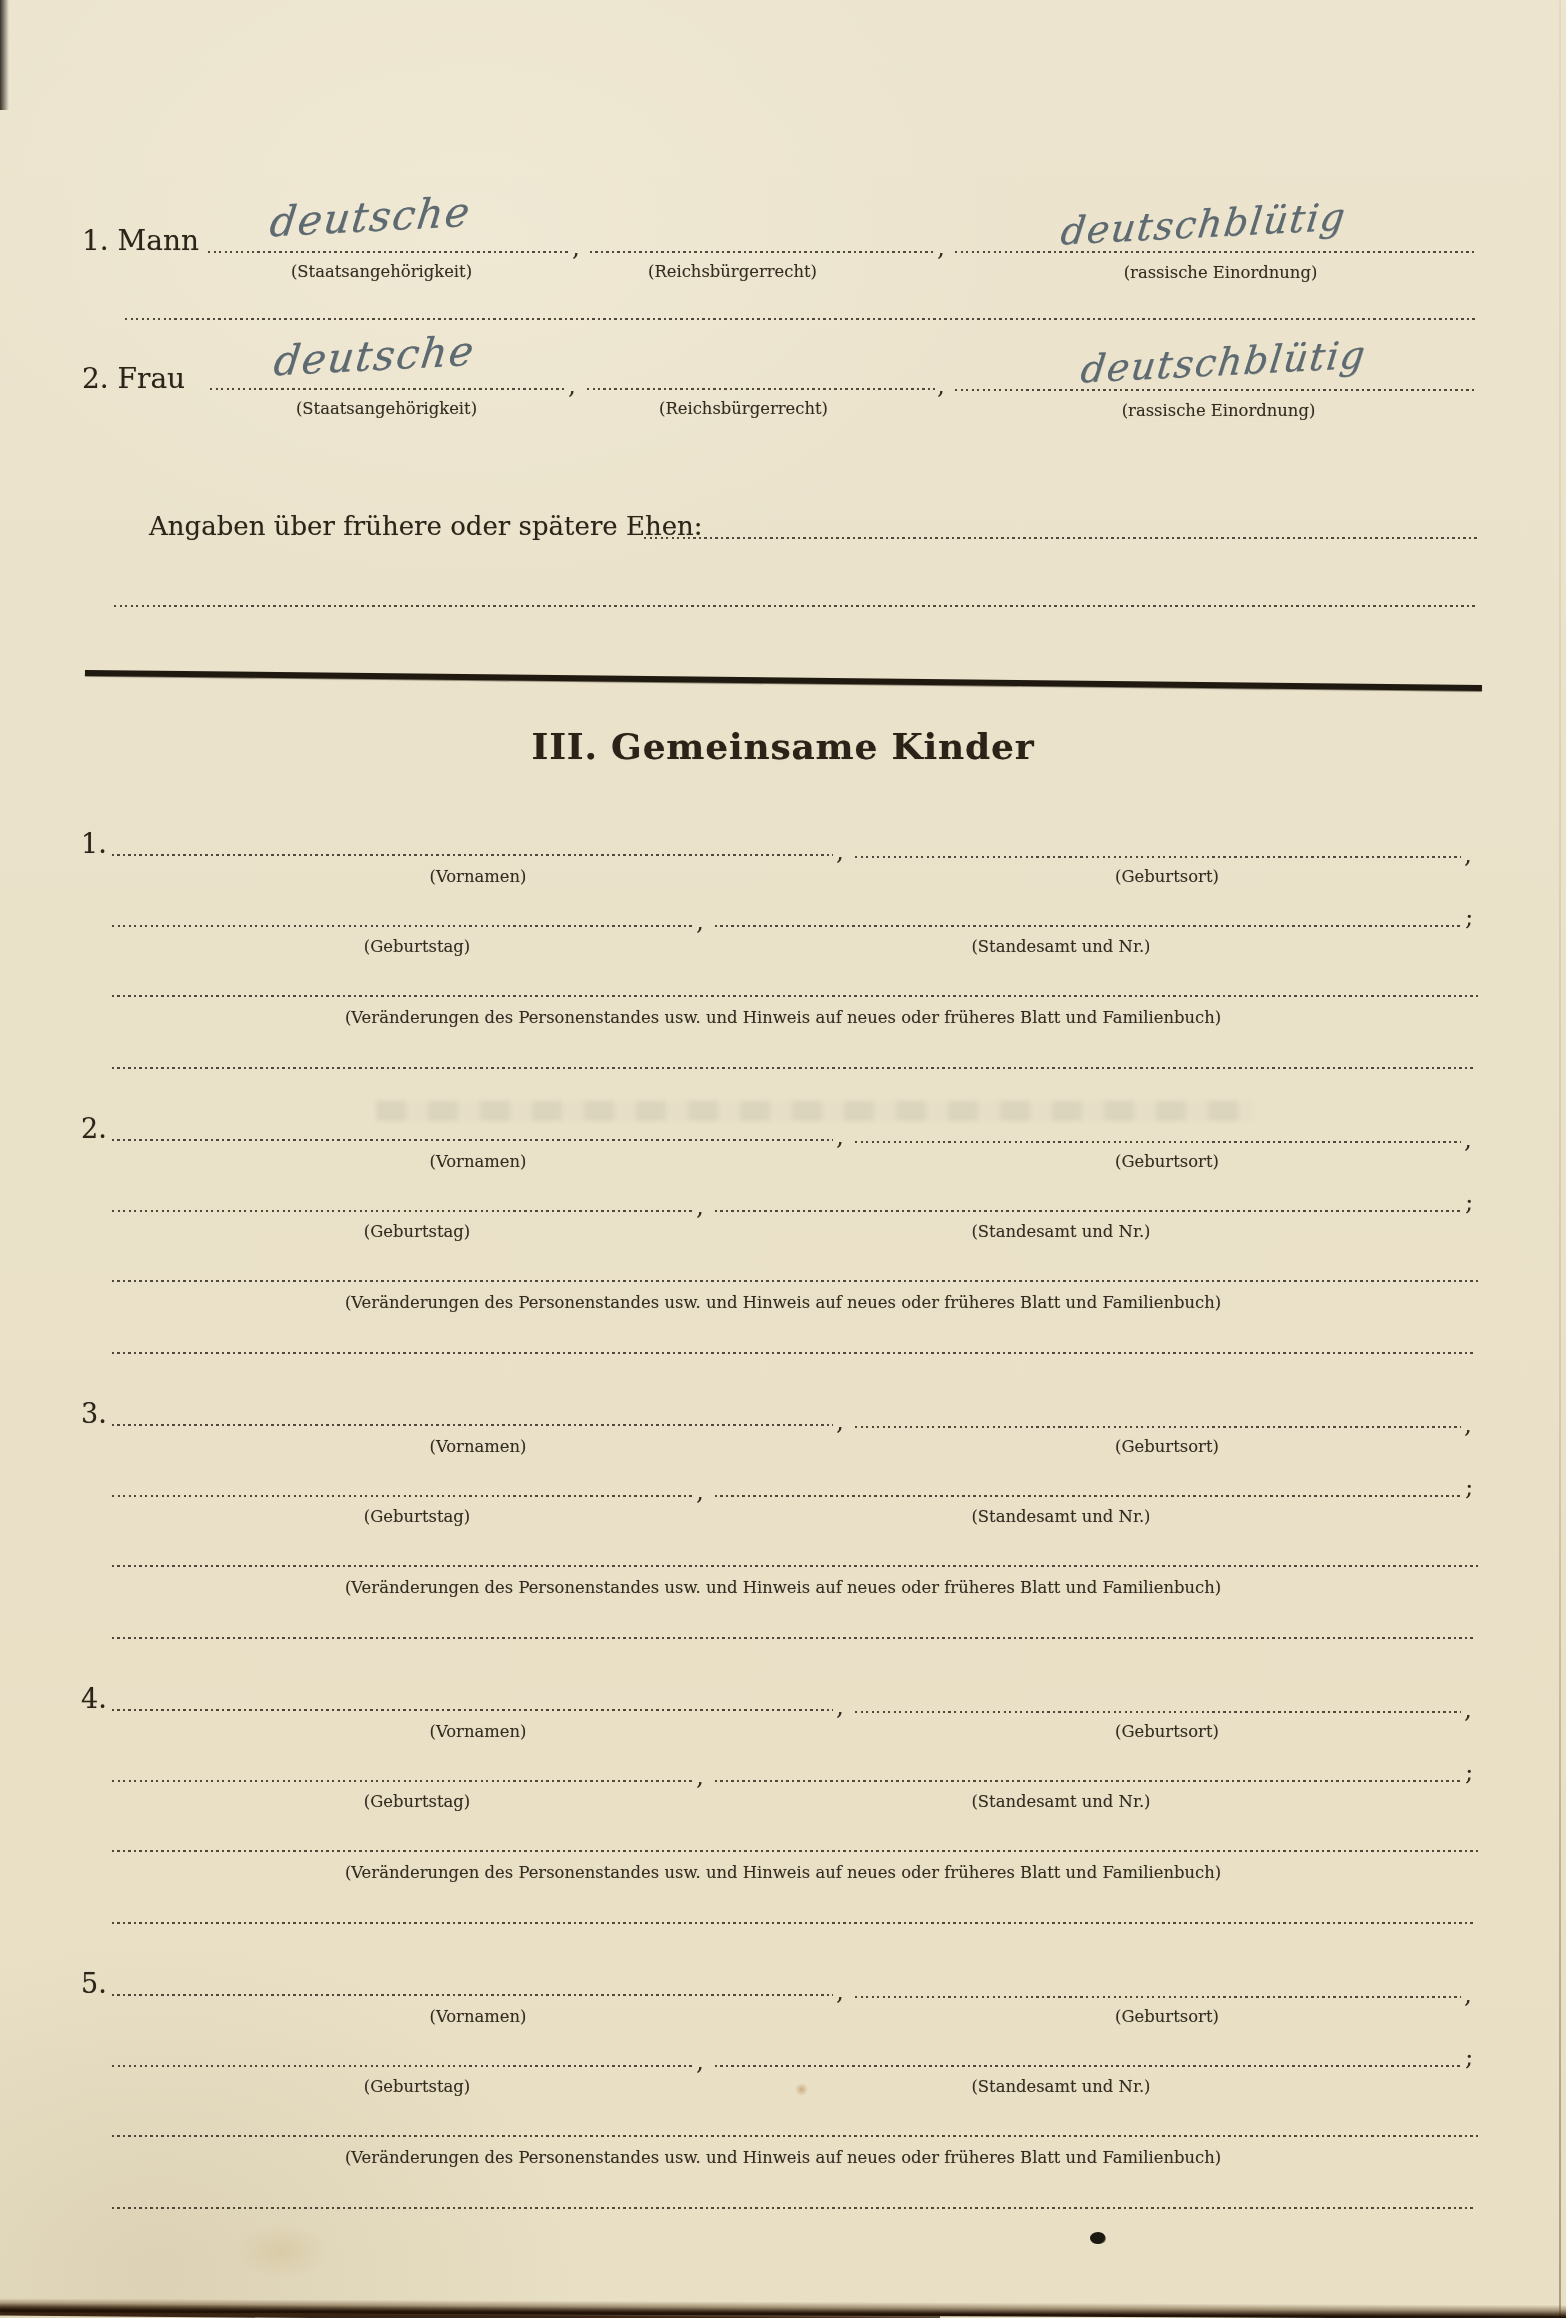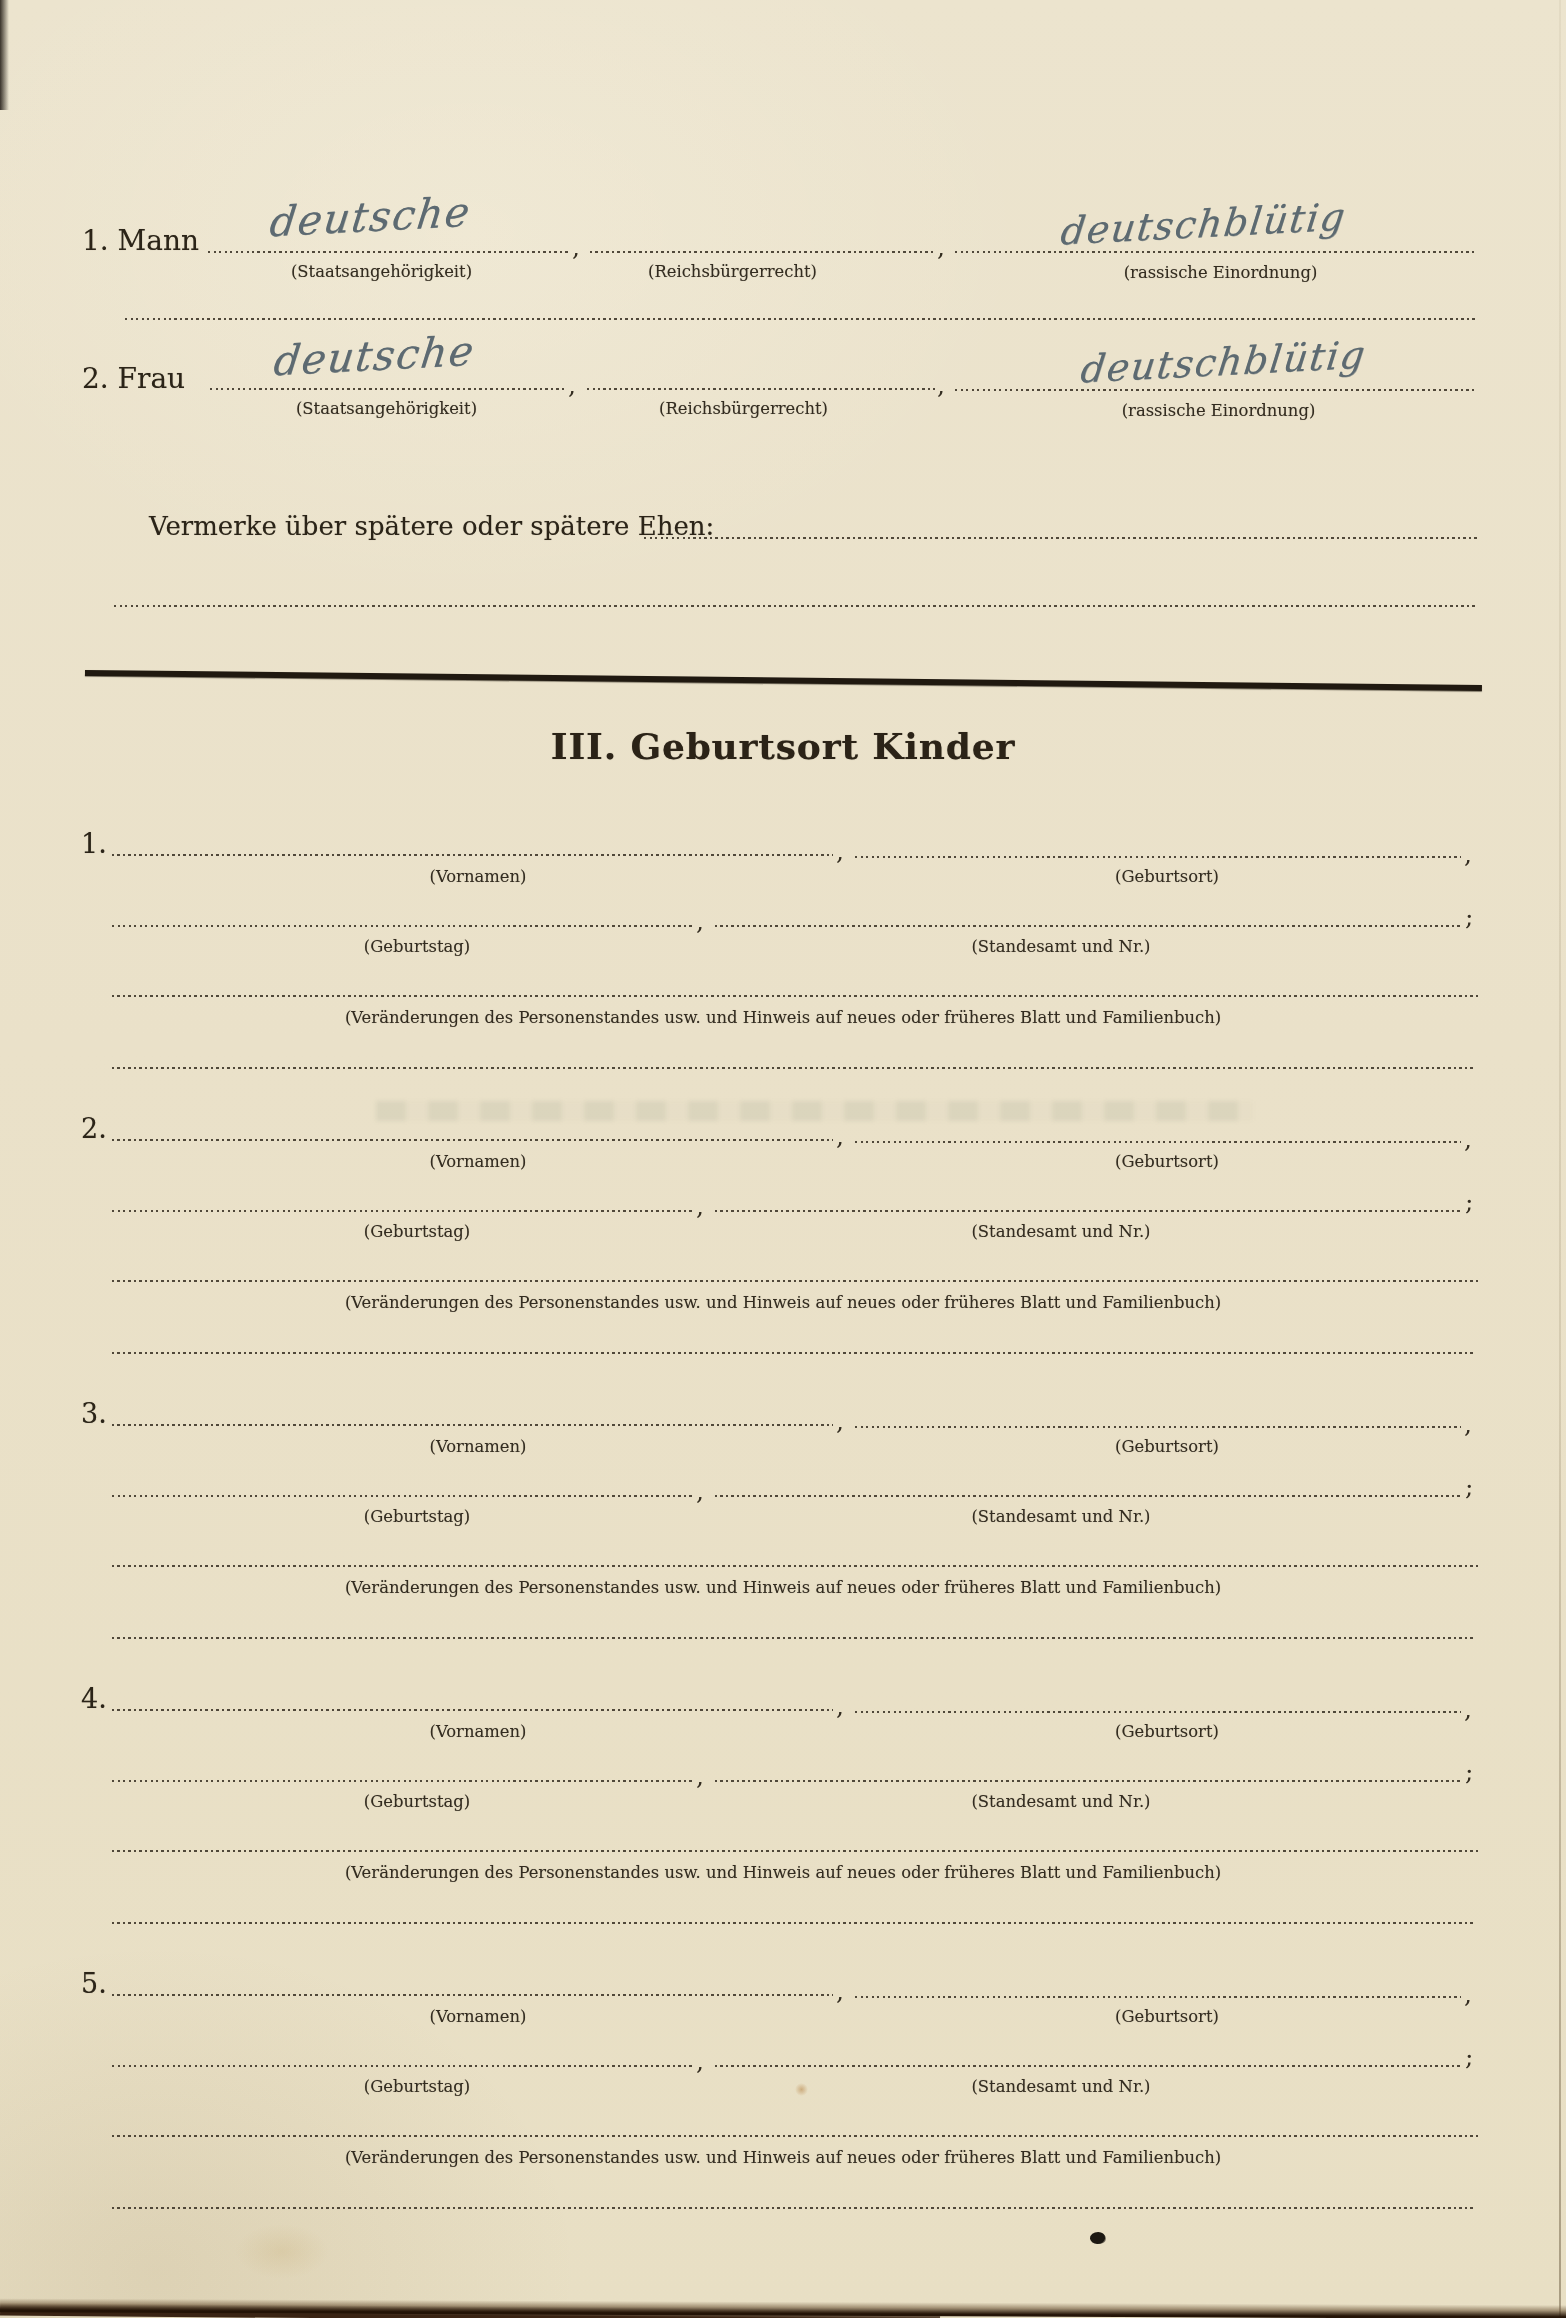--- a/index.html
+++ b/index.html
@@ -113,27 +113,27 @@
   <span class="punct" style="left:568px;top:373px;">,</span>
   <div class="dotline" style="left:587px;top:388px;width:348px;"></div>
   <span class="punct" style="left:937px;top:373px;">,</span>
   <div class="dotline" style="left:955px;top:389px;width:520px;"></div>
   <span class="hw" style="left:274px;top:332px;font-size:41px;">deutsche</span>
   <span class="hw" style="left:1081px;top:340px;font-size:38px;">deutschblütig</span>
   <span class="flabel" style="left:269px;top:399px;width:235px;">(Staatsangehörigkeit)</span>
   <span class="flabel" style="left:626px;top:399px;width:235px;">(Reichsbürgerrecht)</span>
   <span class="flabel" style="left:1101px;top:401px;width:235px;">(rassische Einordnung)</span>
 
-  <span class="rowlabel" style="left:149px;top:511px;font-size:26px;">Vermerke über spätere oder spätere Ehen:</span>
+  <span class="rowlabel" style="left:149px;top:511px;font-size:26px;">Angaben über frühere oder spätere Ehen:</span>
   <div class="dotline" style="left:644px;top:537px;width:833px;"></div>
   <div class="dotline" style="left:114px;top:605px;width:1363px;"></div>
 
   <div class="divider" style="left:85px;top:670px;width:1397px;"></div>
 
-  <div class="heading" style="top:725px;font-size:36px;">III. Geburtsort Kinder</div>
+  <div class="heading" style="top:725px;font-size:36px;">III. Gemeinsame Kinder</div>
 
   <div>
       <div class="entry" style="top: 826px;">
     <span class="num" style="left: 81px; top: 1.6px;">1.</span>
     <div class="dotline" style="left:112px;top:28px;width:721px;"></div>
     <span class="punct" style="left:836px;top:12.5px;">,</span>
     <div class="dotline" style="left:855px;top:30px;width:606px;"></div>
     <span class="punct" style="left:1464px;top:15.7px;">,</span>
     <span class="flabel" style="left:345px;top:41px;width:266px;">(Vornamen)</span>
     <span class="flabel" style="left:1034px;top:41px;width:266px;">(Geburtsort)</span>

